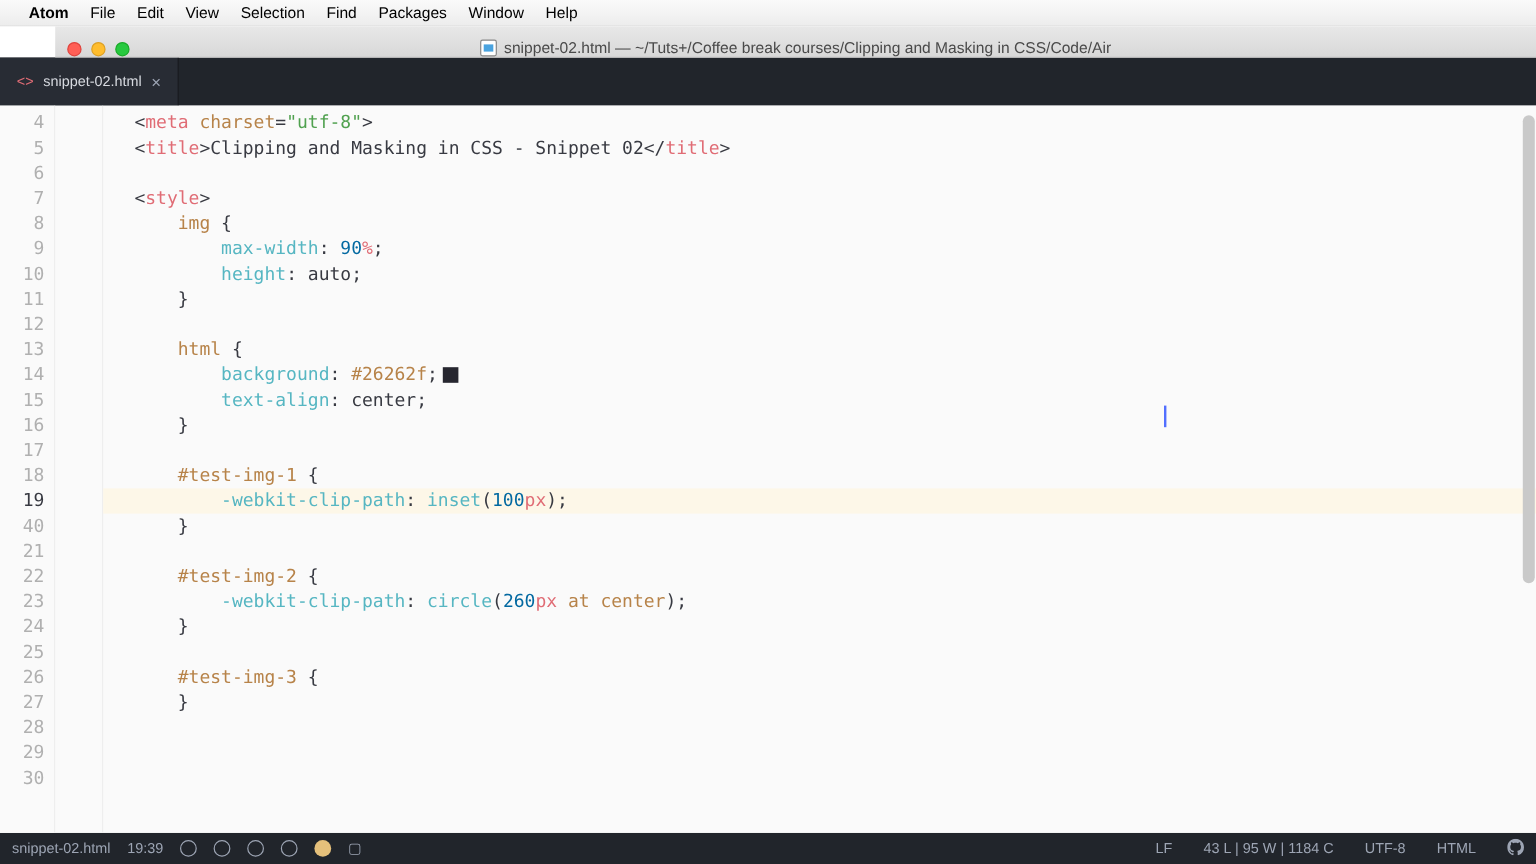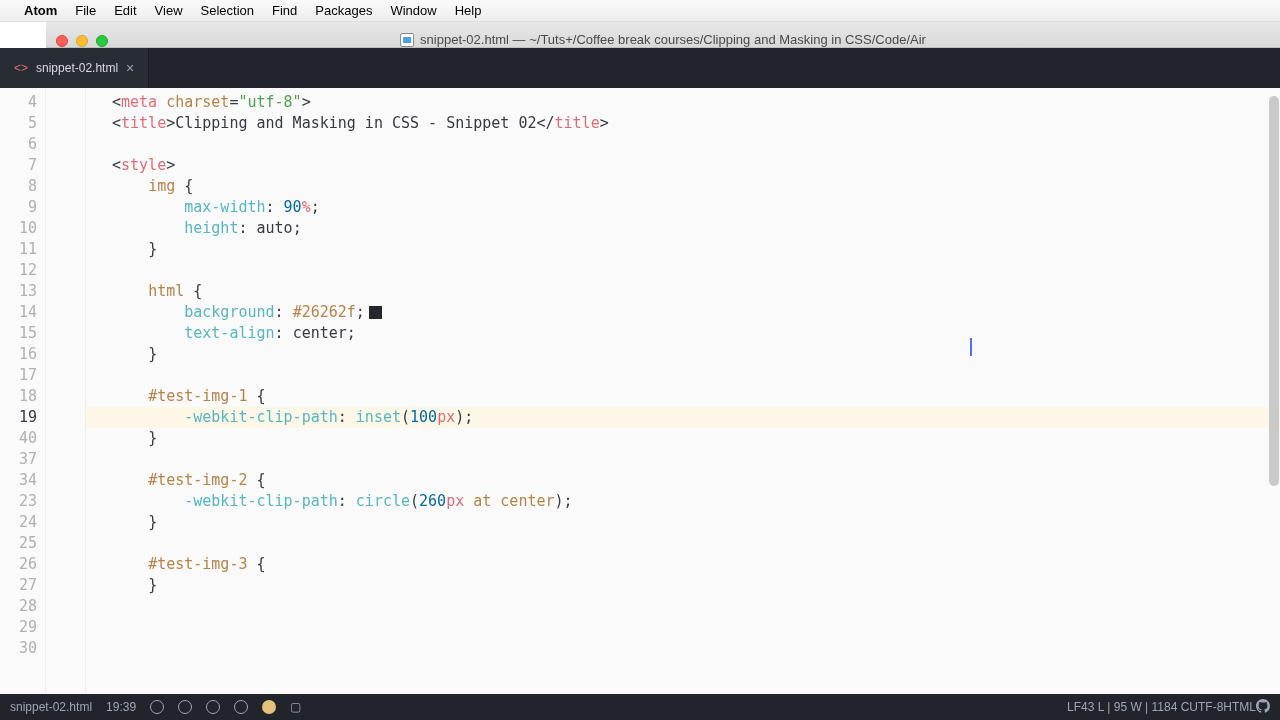--- a/index.html
+++ b/index.html
@@ -154,21 +154,21 @@
   height: 26px;
   background: #21252b;
   color: #9da5b4;
   display: flex;
   align-items: center;
   font-size: 12px;
   padding: 0 10px;
   gap: 14px;
 }
 .statusbar .left { display:flex; align-items:center; gap:14px; }
-.statusbar .right { margin-left:auto; display:flex; align-items:center; gap:0; }
+.statusbar .right { margin-left:auto; display:flex; align-items:center; gap:26px; }
 .status-icon {
   width: 14px; height: 14px; border-radius: 50%;
   display: inline-flex; align-items:center; justify-content:center;
 }
 .si-outline { border: 1.5px solid #9da5b4; }
 .si-yellow { background: #e5c07b; }
 .github-icon {
   width:14px; height:14px;
 }
 </style>
@@ -222,22 +222,22 @@
         <div class="gline">11</div>
         <div class="gline">12</div>
         <div class="gline">13</div>
         <div class="gline">14</div>
         <div class="gline">15</div>
         <div class="gline">16</div>
         <div class="gline">17</div>
         <div class="gline">18</div>
         <div class="gline current">19</div>
         <div class="gline">40</div>
-        <div class="gline">37</div>
-        <div class="gline">34</div>
+        <div class="gline">21</div>
+        <div class="gline">22</div>
         <div class="gline">23</div>
         <div class="gline">24</div>
         <div class="gline">25</div>
         <div class="gline">26</div>
         <div class="gline">27</div>
         <div class="gline">28</div>
         <div class="gline">29</div>
         <div class="gline">30</div>
       </div>
     <div class="foldcol"></div>

